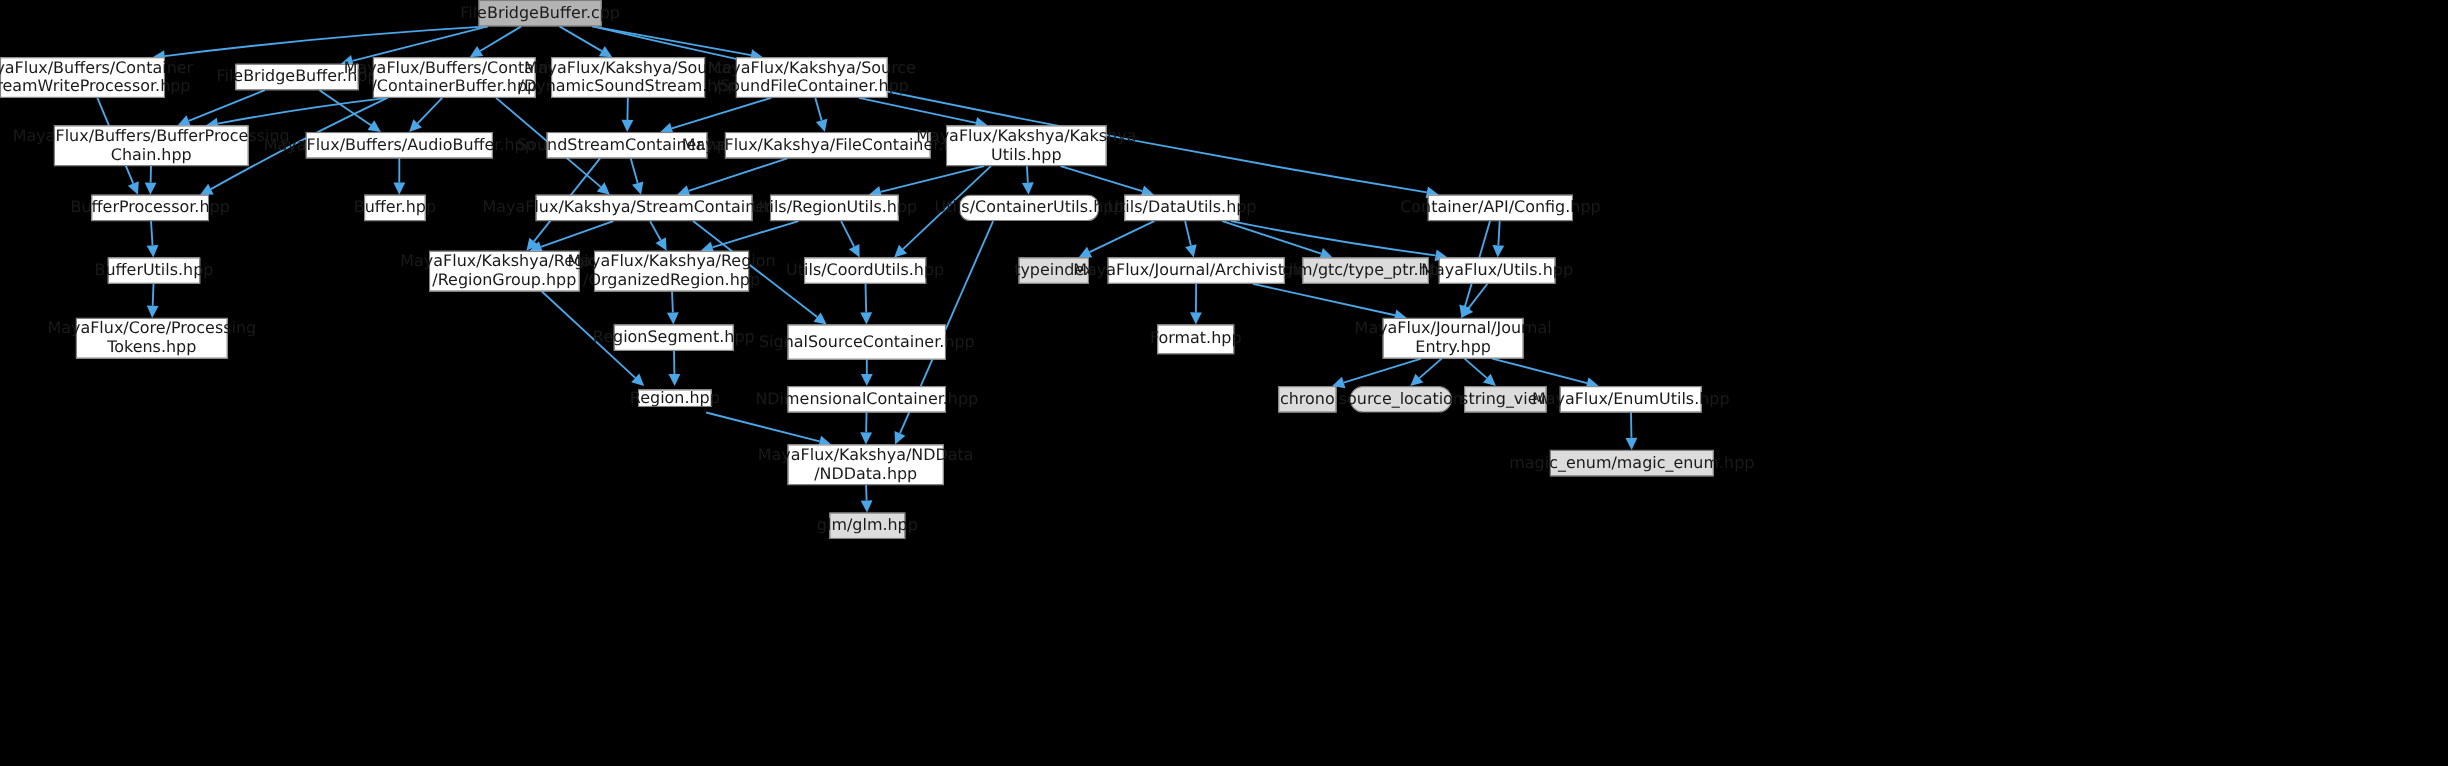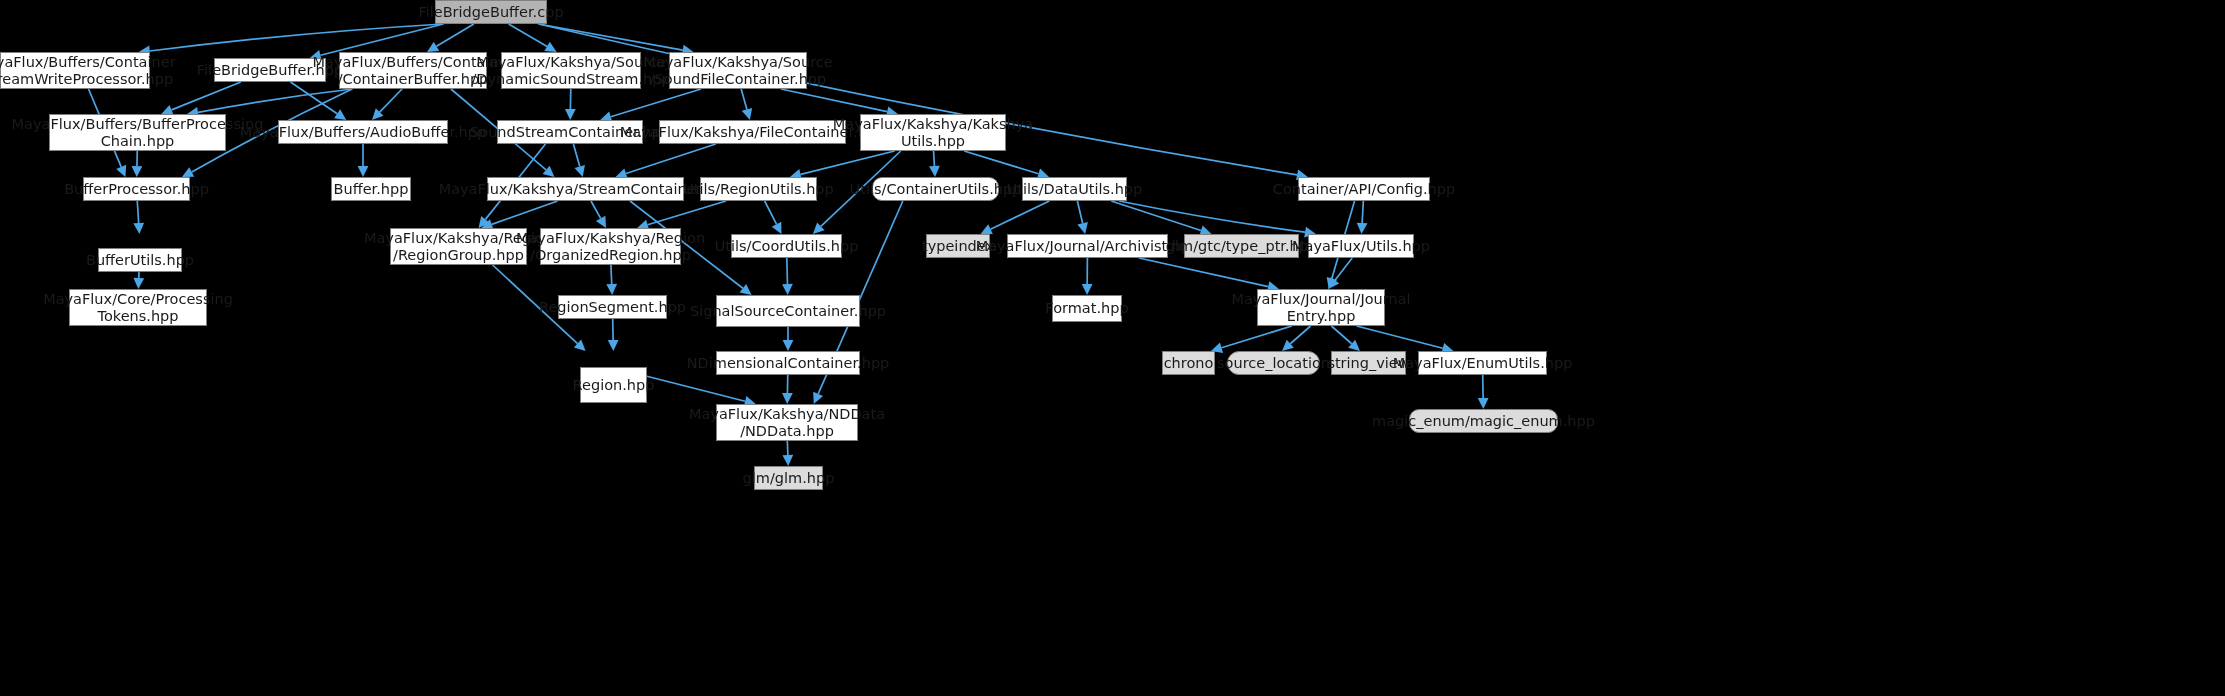--- a/index.html
+++ b/index.html
@@ -142,47 +142,47 @@
       <div class="node" style="left: 669px; top: 52px; width: 138px; height: 37px;"><span>MayaFlux/Kakshya/Source
 /SoundFileContainer.hpp</span></div>
       <div class="node" style="left: 49px; top: 114px; width: 177px; height: 37px;"><span>MayaFlux/Buffers/BufferProcessing
 Chain.hpp</span></div>
       <div class="node" style="left: 278px; top: 120px; width: 170px; height: 24px;"><span>MayaFlux/Buffers/AudioBuffer.hpp</span></div>
       <div class="node" style="left: 497px; top: 120px; width: 146px; height: 24px;"><span>SoundStreamContainer.hpp</span></div>
       <div class="node" style="left: 659px; top: 120px; width: 187px; height: 24px;"><span>MayaFlux/Kakshya/FileContainer.hpp</span></div>
       <div class="node" style="left: 860px; top: 114px; width: 146px; height: 37px;"><span>MayaFlux/Kakshya/Kakshya
 Utils.hpp</span></div>
       <div class="node" style="left: 83px; top: 177px; width: 107px; height: 24px;"><span>BufferProcessor.hpp</span></div>
-      <div class="node" style="left: 331px; top: 177px; width: 80px; height: 24px;"><span>Buffer.hpp</span></div>
+      <div class="node" style="left: 331px; top: 177px; width: 56px; height: 24px;"><span>Buffer.hpp</span></div>
       <div class="node" style="left: 487px; top: 177px; width: 197px; height: 24px;"><span>MayaFlux/Kakshya/StreamContainer.hpp</span></div>
       <div class="node" style="left: 700px; top: 177px; width: 117px; height: 24px;"><span>Utils/RegionUtils.hpp</span></div>
       <div class="node" style="left: 872px; top: 177px; width: 127px; height: 24px; border-radius: 10px;"><span>Utils/ContainerUtils.hpp</span></div>
       <div class="node" style="left: 1022px; top: 177px; width: 105px; height: 24px;"><span>Utils/DataUtils.hpp</span></div>
       <div class="node" style="left: 1298px; top: 177px; width: 132px; height: 24px;"><span>Container/API/Config.hpp</span></div>
-      <div class="node" style="left: 98px; top: 248px; width: 84px; height: 24px;"><span>BufferUtils.hpp</span></div>
+      <div class="node" style="left: 98px; top: 234px; width: 84px; height: 24px;"><span>BufferUtils.hpp</span></div>
       <div class="node" style="left: 390px; top: 228px; width: 137px; height: 37px;"><span>MayaFlux/Kakshya/Region
 /RegionGroup.hpp</span></div>
       <div class="node" style="left: 540px; top: 228px; width: 141px; height: 37px;"><span>MayaFlux/Kakshya/Region
 /OrganizedRegion.hpp</span></div>
       <div class="node" style="left: 731px; top: 234px; width: 111px; height: 24px;"><span>Utils/CoordUtils.hpp</span></div>
       <div class="node ext" style="left: 926px; top: 234px; width: 64px; height: 24px;"><span>typeindex</span></div>
       <div class="node" style="left: 1007px; top: 234px; width: 161px; height: 24px;"><span>MayaFlux/Journal/Archivist.hpp</span></div>
       <div class="node ext" style="left: 1184px; top: 234px; width: 115px; height: 24px;"><span>glm/gtc/type_ptr.hpp</span></div>
       <div class="node" style="left: 1308px; top: 234px; width: 106px; height: 24px;"><span>MayaFlux/Utils.hpp</span></div>
       <div class="node" style="left: 558px; top: 295px; width: 109px; height: 24px;"><span>RegionSegment.hpp</span></div>
       <div class="node" style="left: 716px; top: 295px; width: 144px; height: 32px;"><span>SignalSourceContainer.hpp</span></div>
       <div class="node" style="left: 1052px; top: 295px; width: 70px; height: 27px;"><span>Format.hpp</span></div>
       <div class="node" style="left: 1257px; top: 289px; width: 128px; height: 37px; text-align: center;"><span>MayaFlux/Journal/Journal
 Entry.hpp</span></div>
-      <div class="node" style="left: 580px; top: 367px; width: 67px; height: 36px;"><span>Region.hpp</span></div>
+      <div class="node" style="left: 580px; top: 354px; width: 67px; height: 16px;"><span>Region.hpp</span></div>
       <div class="node" style="left: 716px; top: 351px; width: 144px; height: 24px;"><span>NDimensionalContainer.hpp</span></div>
       <div class="node ext" style="left: 1162px; top: 351px; width: 53px; height: 24px;"><span>chrono</span></div>
       <div class="node ext" style="left: 1227px; top: 351px; width: 93px; height: 24px; border-radius: 12px;"><span>source_location</span></div>
       <div class="node ext" style="left: 1331px; top: 351px; width: 75px; height: 24px;"><span>string_view</span></div>
       <div class="node" style="left: 1418px; top: 351px; width: 129px; height: 24px;"><span>MayaFlux/EnumUtils.hpp</span></div>
       <div class="node" style="left: 716px; top: 404px; width: 142px; height: 37px;"><span>MayaFlux/Kakshya/NDData
 /NDData.hpp</span></div>
-      <div class="node ext" style="left: 1409px; top: 409px; width: 149px; height: 24px; border-radius: 10px;"><span>magic_enum/magic_enum.hpp</span></div>
+      <div class="node ext" style="left: 1409px; top: 409px; width: 149px; height: 24px;"><span>magic_enum/magic_enum.hpp</span></div>
       <div class="node ext" style="left: 754px; top: 466px; width: 69px; height: 24px;"><span>glm/glm.hpp</span></div>
       <div class="node" style="left: 69px; top: 289px; width: 138px; height: 37px;"><span>MayaFlux/Core/Processing
 Tokens.hpp</span></div>
     </div>
 </div>
 
 </body></html>

